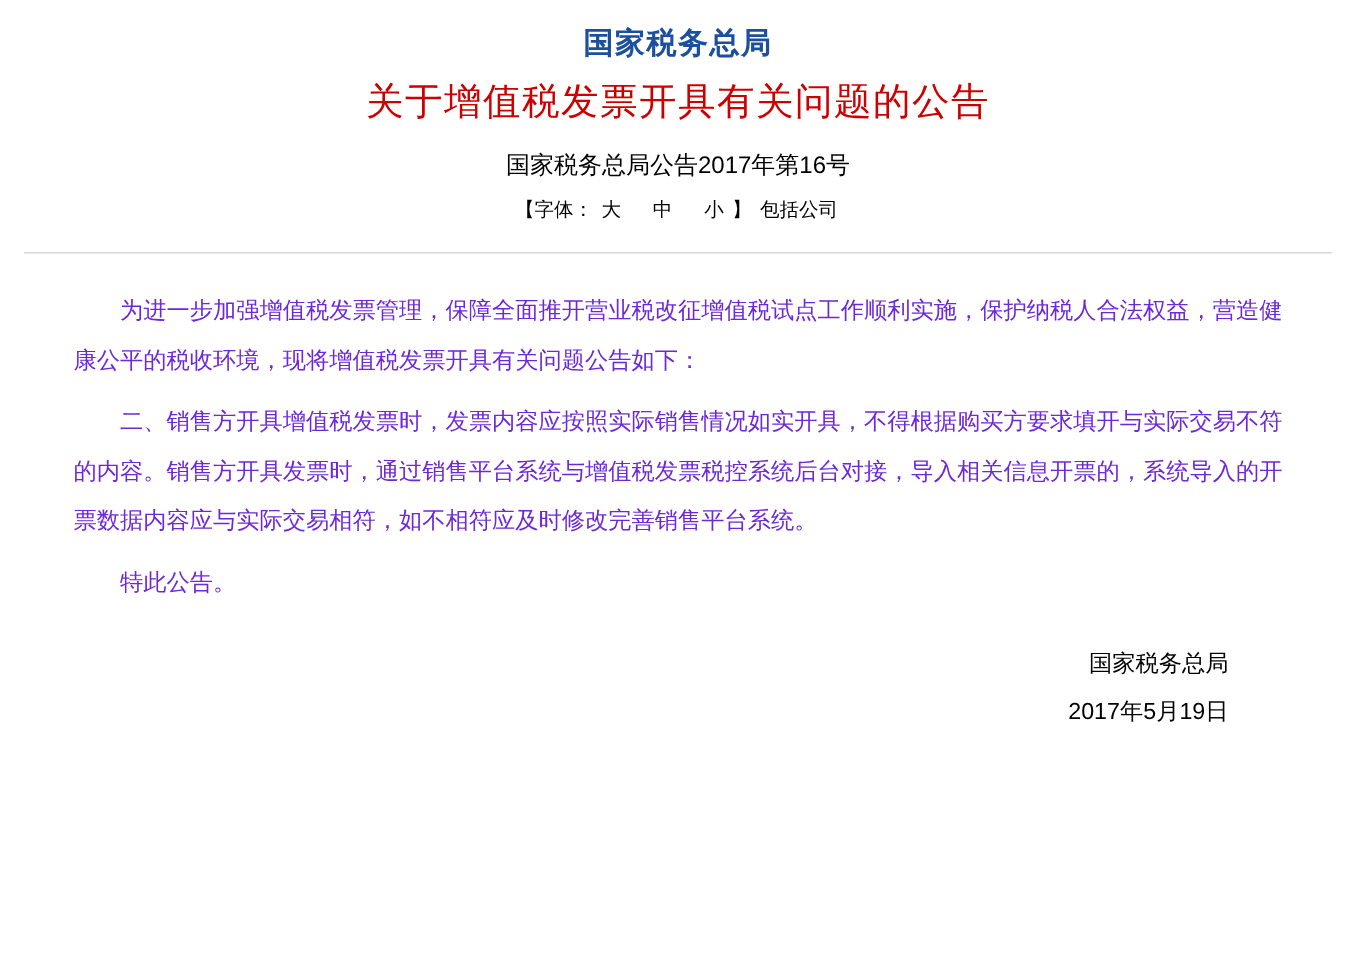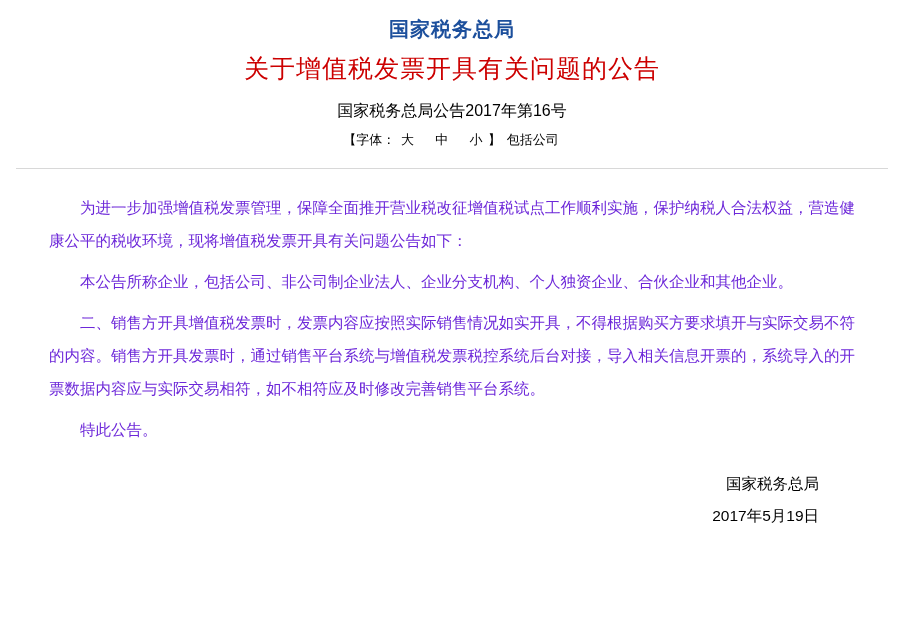--- a/index.html
+++ b/index.html
@@ -118,21 +118,20 @@
       <a href="#">小</a>
       <span class="bracket">】</span>
       <a href="#" class="print-link">包括公司</a>
     </div>
   </div>
 
   <div class="divider"></div>
 
   <div class="content">
     <p>为进一步加强增值税发票管理，保障全面推开营业税改征增值税试点工作顺利实施，保护纳税人合法权益，营造健康公平的税收环境，现将增值税发票开具有关问题公告如下：</p>
-    <p>本公告所称企业，包括公司、非公司制企业法人、企业分支机构、个人独资企业、合伙企业和其他企业。</p>
     <p>二、销售方开具增值税发票时，发票内容应按照实际销售情况如实开具，不得根据购买方要求填开与实际交易不符的内容。销售方开具发票时，通过销售平台系统与增值税发票税控系统后台对接，导入相关信息开票的，系统导入的开票数据内容应与实际交易相符，如不相符应及时修改完善销售平台系统。</p>
     <p>特此公告。</p>
   </div>
 
   <div class="sign">
     <div class="org">国家税务总局</div>
     <div class="date">2017年5月19日</div>
   </div>
 
 </div>

